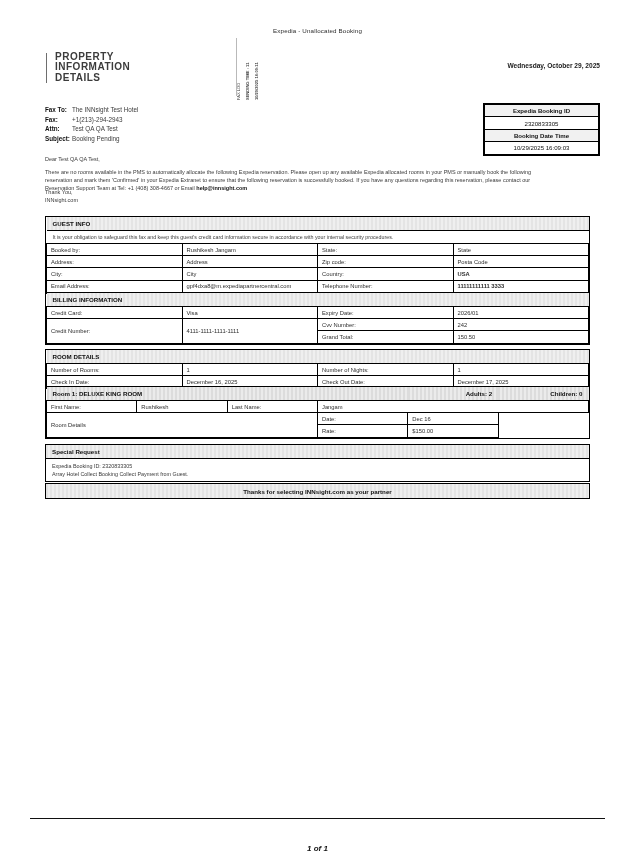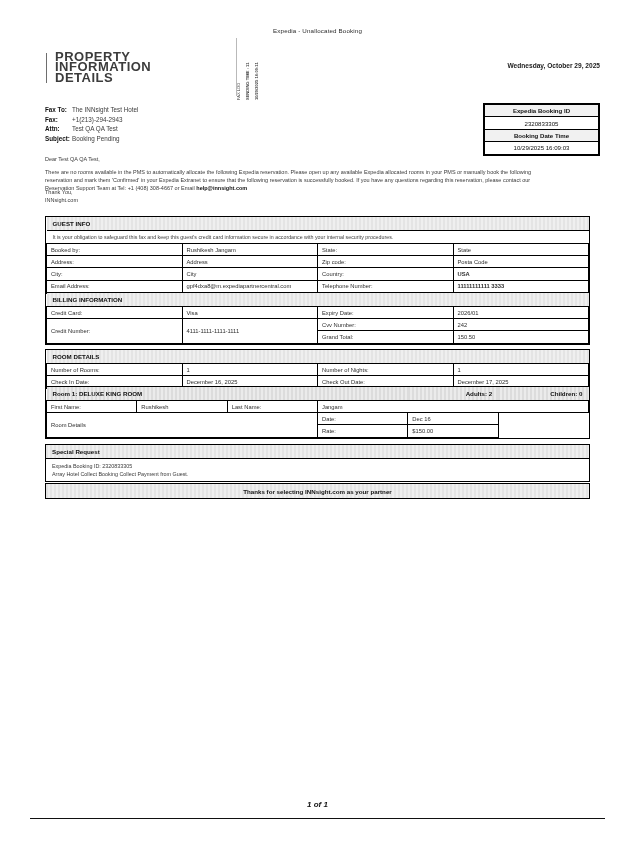--- a/index.html
+++ b/index.html
@@ -26,21 +26,21 @@
   }
   .vt1{left:5px;}
   .vt2{left:14px;font-weight:bold;}
   .vt3{left:23px;font-weight:bold;}
 
   
   .logo{position:absolute;left:44px;top:52px;display:flex;align-items:center;}
   .logo-mark{position:relative;width:118px;height:34px;}
   .logo-mark svg{display:block;}
   .logo-div{width:1px;height:30px;background:#6e6e6e;margin:0 8px 0 2px;}
-  .logo-words{font-size:13px;line-height:10.4px;color:#3c3c3c;letter-spacing:.5px;font-weight:bold;}
+  .logo-words{font-size:10px;line-height:10.4px;color:#3c3c3c;letter-spacing:.5px;font-weight:bold;}
 
   .docdate{
     position:absolute;right:35px;top:62px;font-size:6.6px;color:#222;font-weight:bold;
   }
 
   
   .faxhead{position:absolute;left:45px;top:105px;font-size:6.3px;color:#333;}
   .faxrow{display:flex;line-height:9.6px;}
   .faxlab{width:27px;font-weight:bold;color:#111;}
   .faxval{color:#3b3b3b;}
@@ -297,15 +297,15 @@
         <div>Array Hotel Collect Booking Collect Payment from Guest.</div>
       </td>
           </tr>
     </tbody>
       </table>
   </div>
 
   <div class="thanksbar" style="top:483px;">Thanks for selecting INNsight.com as your partner</div>
 
   <div class="footrule" style="top:818px;"></div>
-  <div class="footnum" style="top:800px;">1 of 1</div>
+  <div class="footnum" style="top:844px;">1 of 1</div>
 
 </div>
 
 </body></html>

